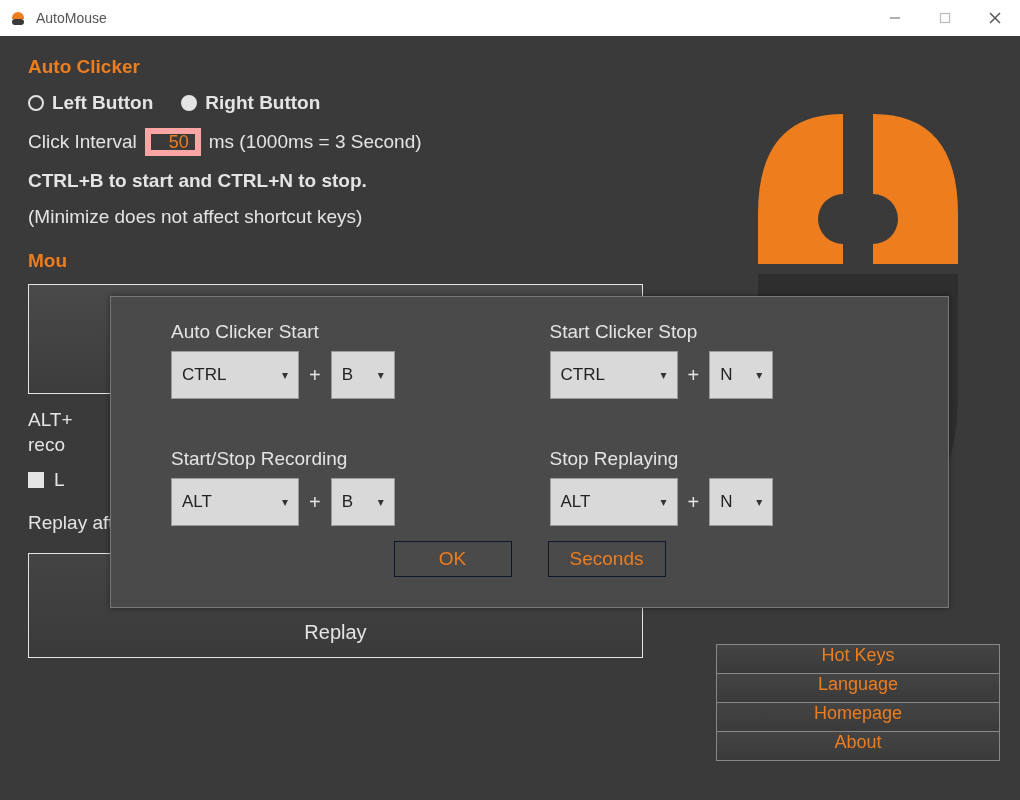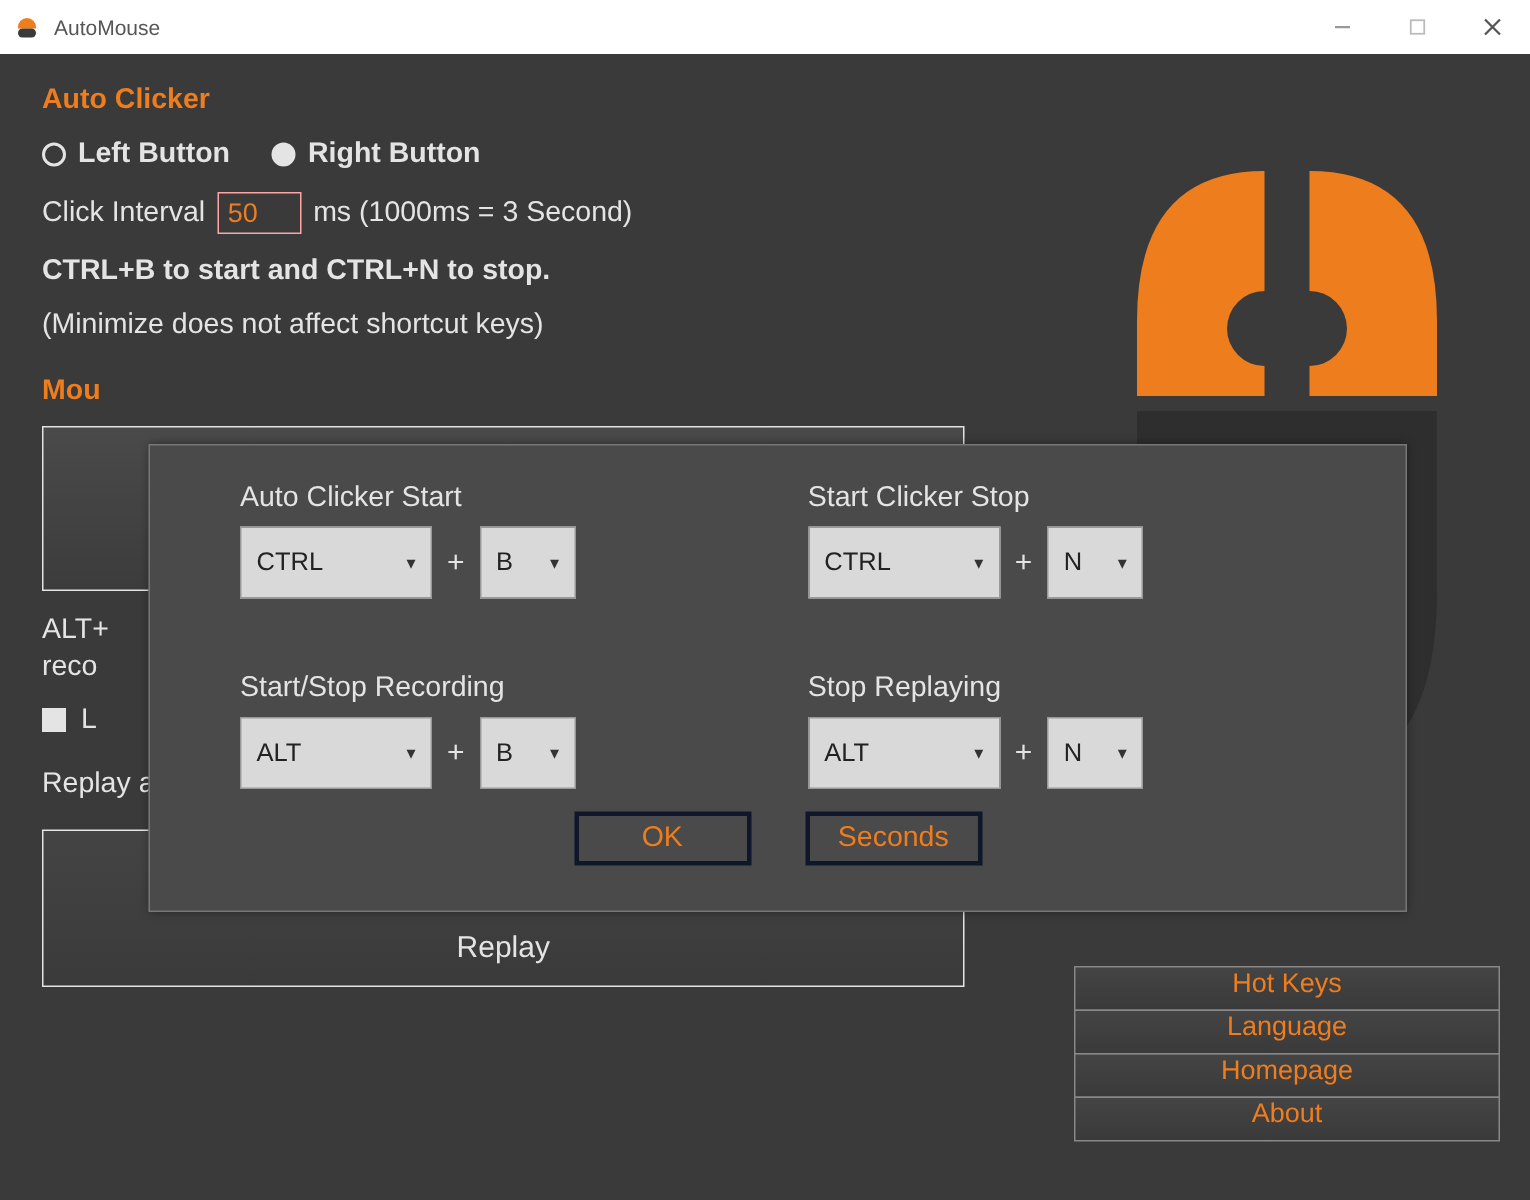--- a/index.html
+++ b/index.html
@@ -55,25 +55,26 @@
     border: 2px solid #e4e4e4; display: inline-block;
     position: relative;
     background: transparent;
   }
   .radio-circle.filled {
     background: #e4e4e4;
   }
   .num-input {
     width: 56px; height: 28px;
     background: transparent;
-    border: 1px solid #fca5a5;
+    border: 6px solid #fca5a5;
     color: #ee7d1e;
     font-size: 18px;
     padding: 0 6px;
     margin: 0 8px;
+    text-align: right;
   }
   .bold-line { font-weight: bold; font-size: 19px; margin-bottom: 14px; }
   .note-line { font-size: 19px; margin-bottom: 22px; }
   .mouse-section .section-title { margin-bottom: 12px; }
   .rec-box {
     width: 615px; height: 110px;
     border: 1px solid #e4e4e4;
     background: linear-gradient(#4a4a4a,#3c3c3c);
     margin-bottom: 14px;
   }
@@ -110,21 +111,21 @@
     border: 1px solid #888;
     background: linear-gradient(#444,#3a3a3a);
     color: #ee7d1e;
     font-size: 18px;
     display: flex; justify-content: center;
     margin-bottom: -1px;
   }
   
   .dialog-overlay {
     position: absolute;
-    left: 99px; top: 296px;
+    left: 110px; top: 296px;
     width: 839px; height: 312px;
     background: #4a4a4a;
     border: 1px solid #777;
     color: #e4e4e4;
     box-shadow: 0 0 6px rgba(0,0,0,0.4);
     z-index: 10;
   }
   .dialog-inner {
     padding: 24px 60px;
     display: flex; flex-direction: column; height: 100%;
@@ -150,21 +151,21 @@
   }
   .dropdown.wide { width: 128px; }
   .dropdown.narrow { width: 64px; }
   .dropdown .chev { font-size: 12px; color: #333; }
   .plus-sign { font-size: 20px; }
   .dialog-buttons {
     display: flex; justify-content: center; gap: 36px; padding-bottom: 6px;
   }
   .dlg-btn {
     width: 118px; height: 36px;
-    border: 3px solid #0f172a;
+    border: 1px solid #0f172a;
     color: #ee7d1e;
     display: flex; align-items: center; justify-content: center;
     font-size: 19px;
     background: transparent;
   }
 </style>
 </head>
 <body>
 
 <div class="titlebar">

